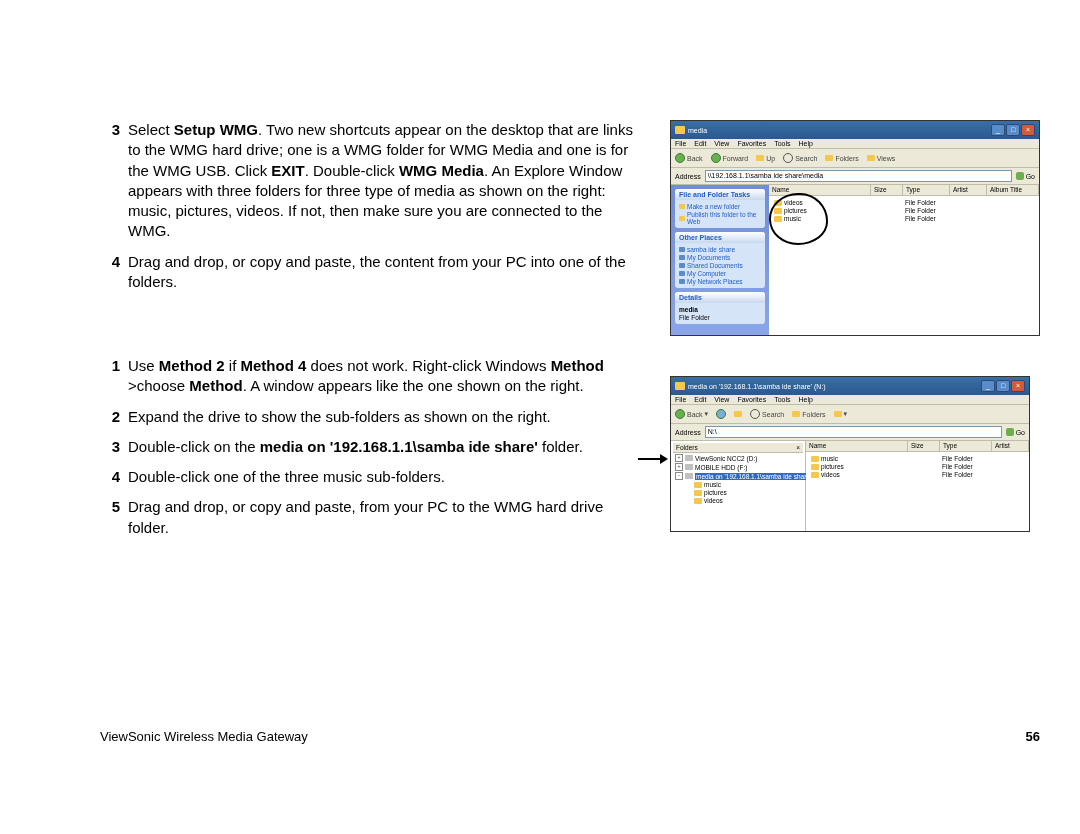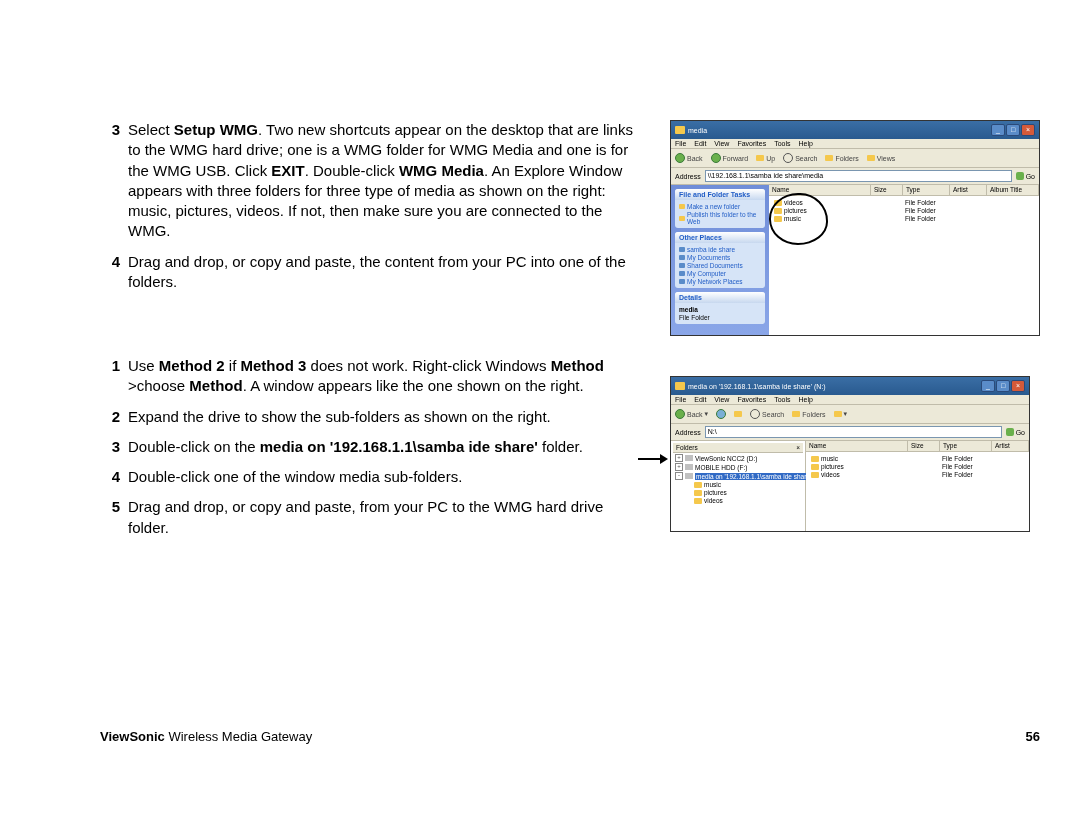--- a/index.html
+++ b/index.html
@@ -63,21 +63,21 @@
   }
   .footer {
     position: absolute;
     left: 100px;
     right: 40px;
     bottom: 90px;
     display: flex;
     justify-content: space-between;
     font-size: 13px;
   }
-  .footer .brand { font-weight: bold; }
+  .footer .brand { font-weight: normal; }
   
   .xp-window {
     border: 1px solid #333;
     background: #fff;
     font-size: 7px;
     font-family: Tahoma, Arial, sans-serif;
     margin-bottom: 20px;
     position: relative;
   }
   .xp-titlebar {
@@ -436,33 +436,33 @@
 
     </div>
   </div>
 
 
   <div class="content-row">
     <div class="text-col">
       <ol class="steps" id="steps2">
           <li>
             <div class="num">1</div>
-            <div class="body">Use <b>Method 2</b> if <b>Method 3</b> does not work. Right-click Windows <b>Method</b> &gt;choose <b>Method</b>.  A window appears like the one shown on the right.</div>
+            <div class="body">Use <b>Method 2</b> if <b>Method 4</b> does not work. Right-click Windows <b>Method</b> &gt;choose <b>Method</b>.  A window appears like the one shown on the right.</div>
           </li>
           <li>
             <div class="num">2</div>
             <div class="body">Expand the drive to show the sub-folders as shown on the right.</div>
           </li>
           <li>
             <div class="num">3</div>
             <div class="body">Double-click on the <b>media on '192.168.1.1\samba ide share'</b> folder.</div>
           </li>
           <li>
             <div class="num">4</div>
-            <div class="body">Double-click one of the window media sub-folders.</div>
+            <div class="body">Double-click one of the three music sub-folders.</div>
           </li>
           <li>
             <div class="num">5</div>
             <div class="body">Drag and drop, or copy and paste, from your PC to the WMG hard drive folder.</div>
           </li>
         </ol>
     </div>
     <div class="figure-col" style="margin-top:20px;">
       <div class="arrow">
           <div class="shaft"></div>

